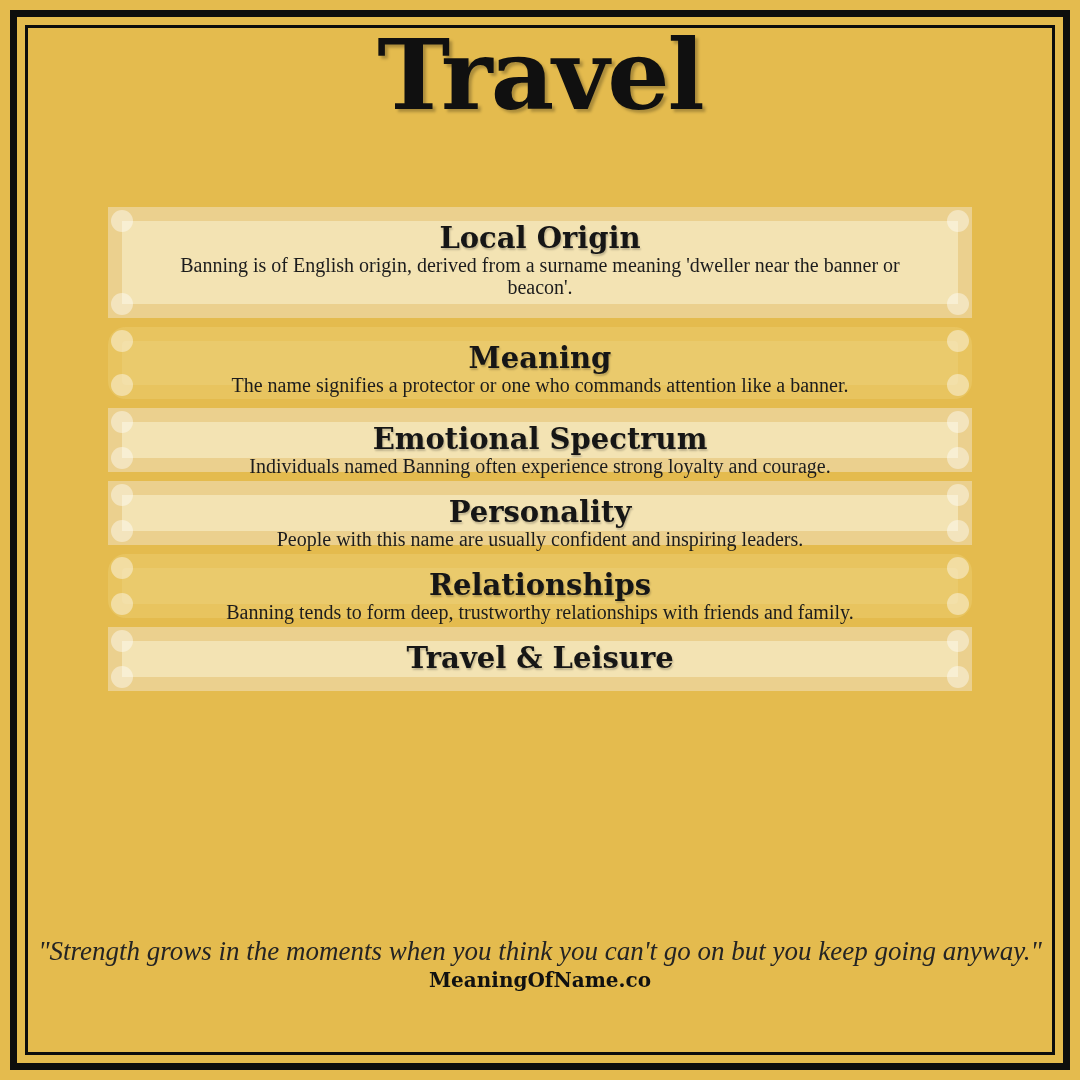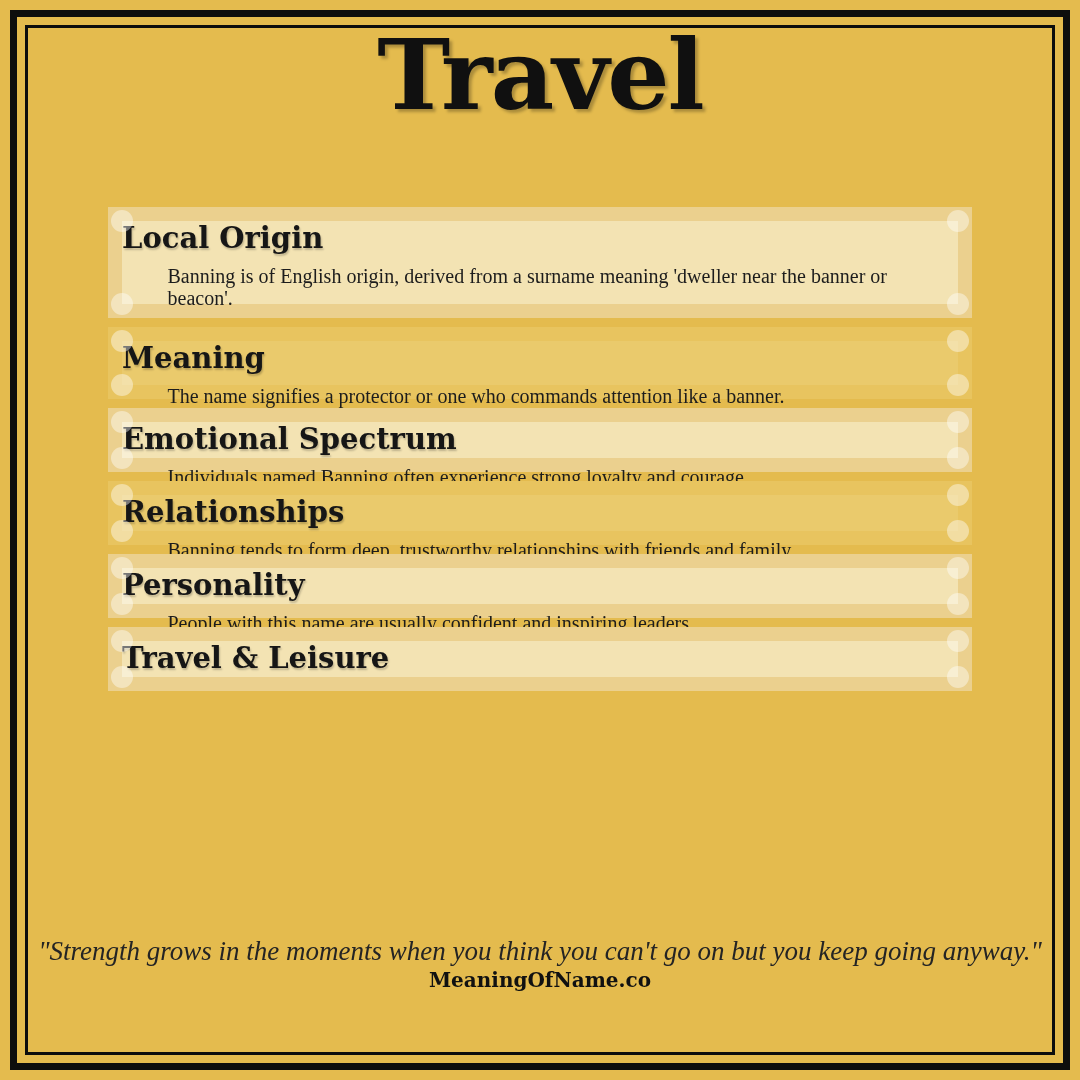--- a/index.html
+++ b/index.html
@@ -33,38 +33,38 @@
   }
   .cards{
     position:absolute;top:207px;left:108px;width:864px;
     display:flex;flex-direction:column;gap:9px;
   }
   .card{
     position:relative;
     box-sizing:border-box;
     width:100%;
     border:14px solid;
-    text-align:left;
+    text-align:center;
     padding-top:2px;
   }
   .card.light{background:var(--card_light_inner,#f3e3b3);border-color:var(--card_light_frame,#ebd08e);}
-  .card.dark{background:var(--card_dark_inner,#eaca6c);border-color:var(--card_dark_frame,#e8c45f);}
+  .card.dark{background:var(--card_dark_inner,#eaca6c);border-color:var(--card_dark_frame,#e8c45f);border-radius:18px;}
   .card.h111{height:111px;}
   .card.h72{height:72px;}
   .card.h84{height:64px;}
   .card-title{
     margin:0;
     font-family:"DejaVu Serif", serif;
     font-weight:bold;
     font-size:29px;line-height:1.05;
     color:var(--text,#161616);
     text-shadow:1px 2px 2px rgba(0,0,0,0.22);
   }
   .card-body{
-    margin:12px auto 0 auto;
+    margin:1px auto 0 auto;
     max-width:745px;
     font-family:"Liberation Serif", serif;
     font-size:20px;line-height:1.1;
     color:#1c1c1c;
   }
   .pin{
     position:absolute;width:22px;height:22px;border-radius:50%;
     background:rgba(255,255,255,0.42);
   }
   .pin.tl{top:-11px;left:-11px;}
@@ -123,36 +123,36 @@
     <div class="card light h84">
       <span class="pin tl"></span>
       <span class="pin tr"></span>
       <span class="pin bl"></span>
       <span class="pin br"></span>
       <h2 class="card-title">Emotional Spectrum</h2>
       <p class="card-body">Individuals named Banning often experience strong loyalty and courage.</p>
     </div>
 
 
+    <div class="card light h84">
+      <span class="pin tl"></span>
+      <span class="pin tr"></span>
+      <span class="pin bl"></span>
+      <span class="pin br"></span>
+      <h2 class="card-title">Personality</h2>
+      <p class="card-body">People with this name are usually confident and inspiring leaders.</p>
+    </div>
+
     <div class="card dark h84">
       <span class="pin tl"></span>
       <span class="pin tr"></span>
       <span class="pin bl"></span>
       <span class="pin br"></span>
       <h2 class="card-title">Relationships</h2>
       <p class="card-body">Banning tends to form deep, trustworthy relationships with friends and family.</p>
-    </div>
-
-    <div class="card light h84">
-      <span class="pin tl"></span>
-      <span class="pin tr"></span>
-      <span class="pin bl"></span>
-      <span class="pin br"></span>
-      <h2 class="card-title">Personality</h2>
-      <p class="card-body">People with this name are usually confident and inspiring leaders.</p>
     </div>
 
     <div class="card light h84">
       <span class="pin tl"></span>
       <span class="pin tr"></span>
       <span class="pin bl"></span>
       <span class="pin br"></span>
       <h2 class="card-title">Travel &amp; Leisure</h2>
     </div>
 

